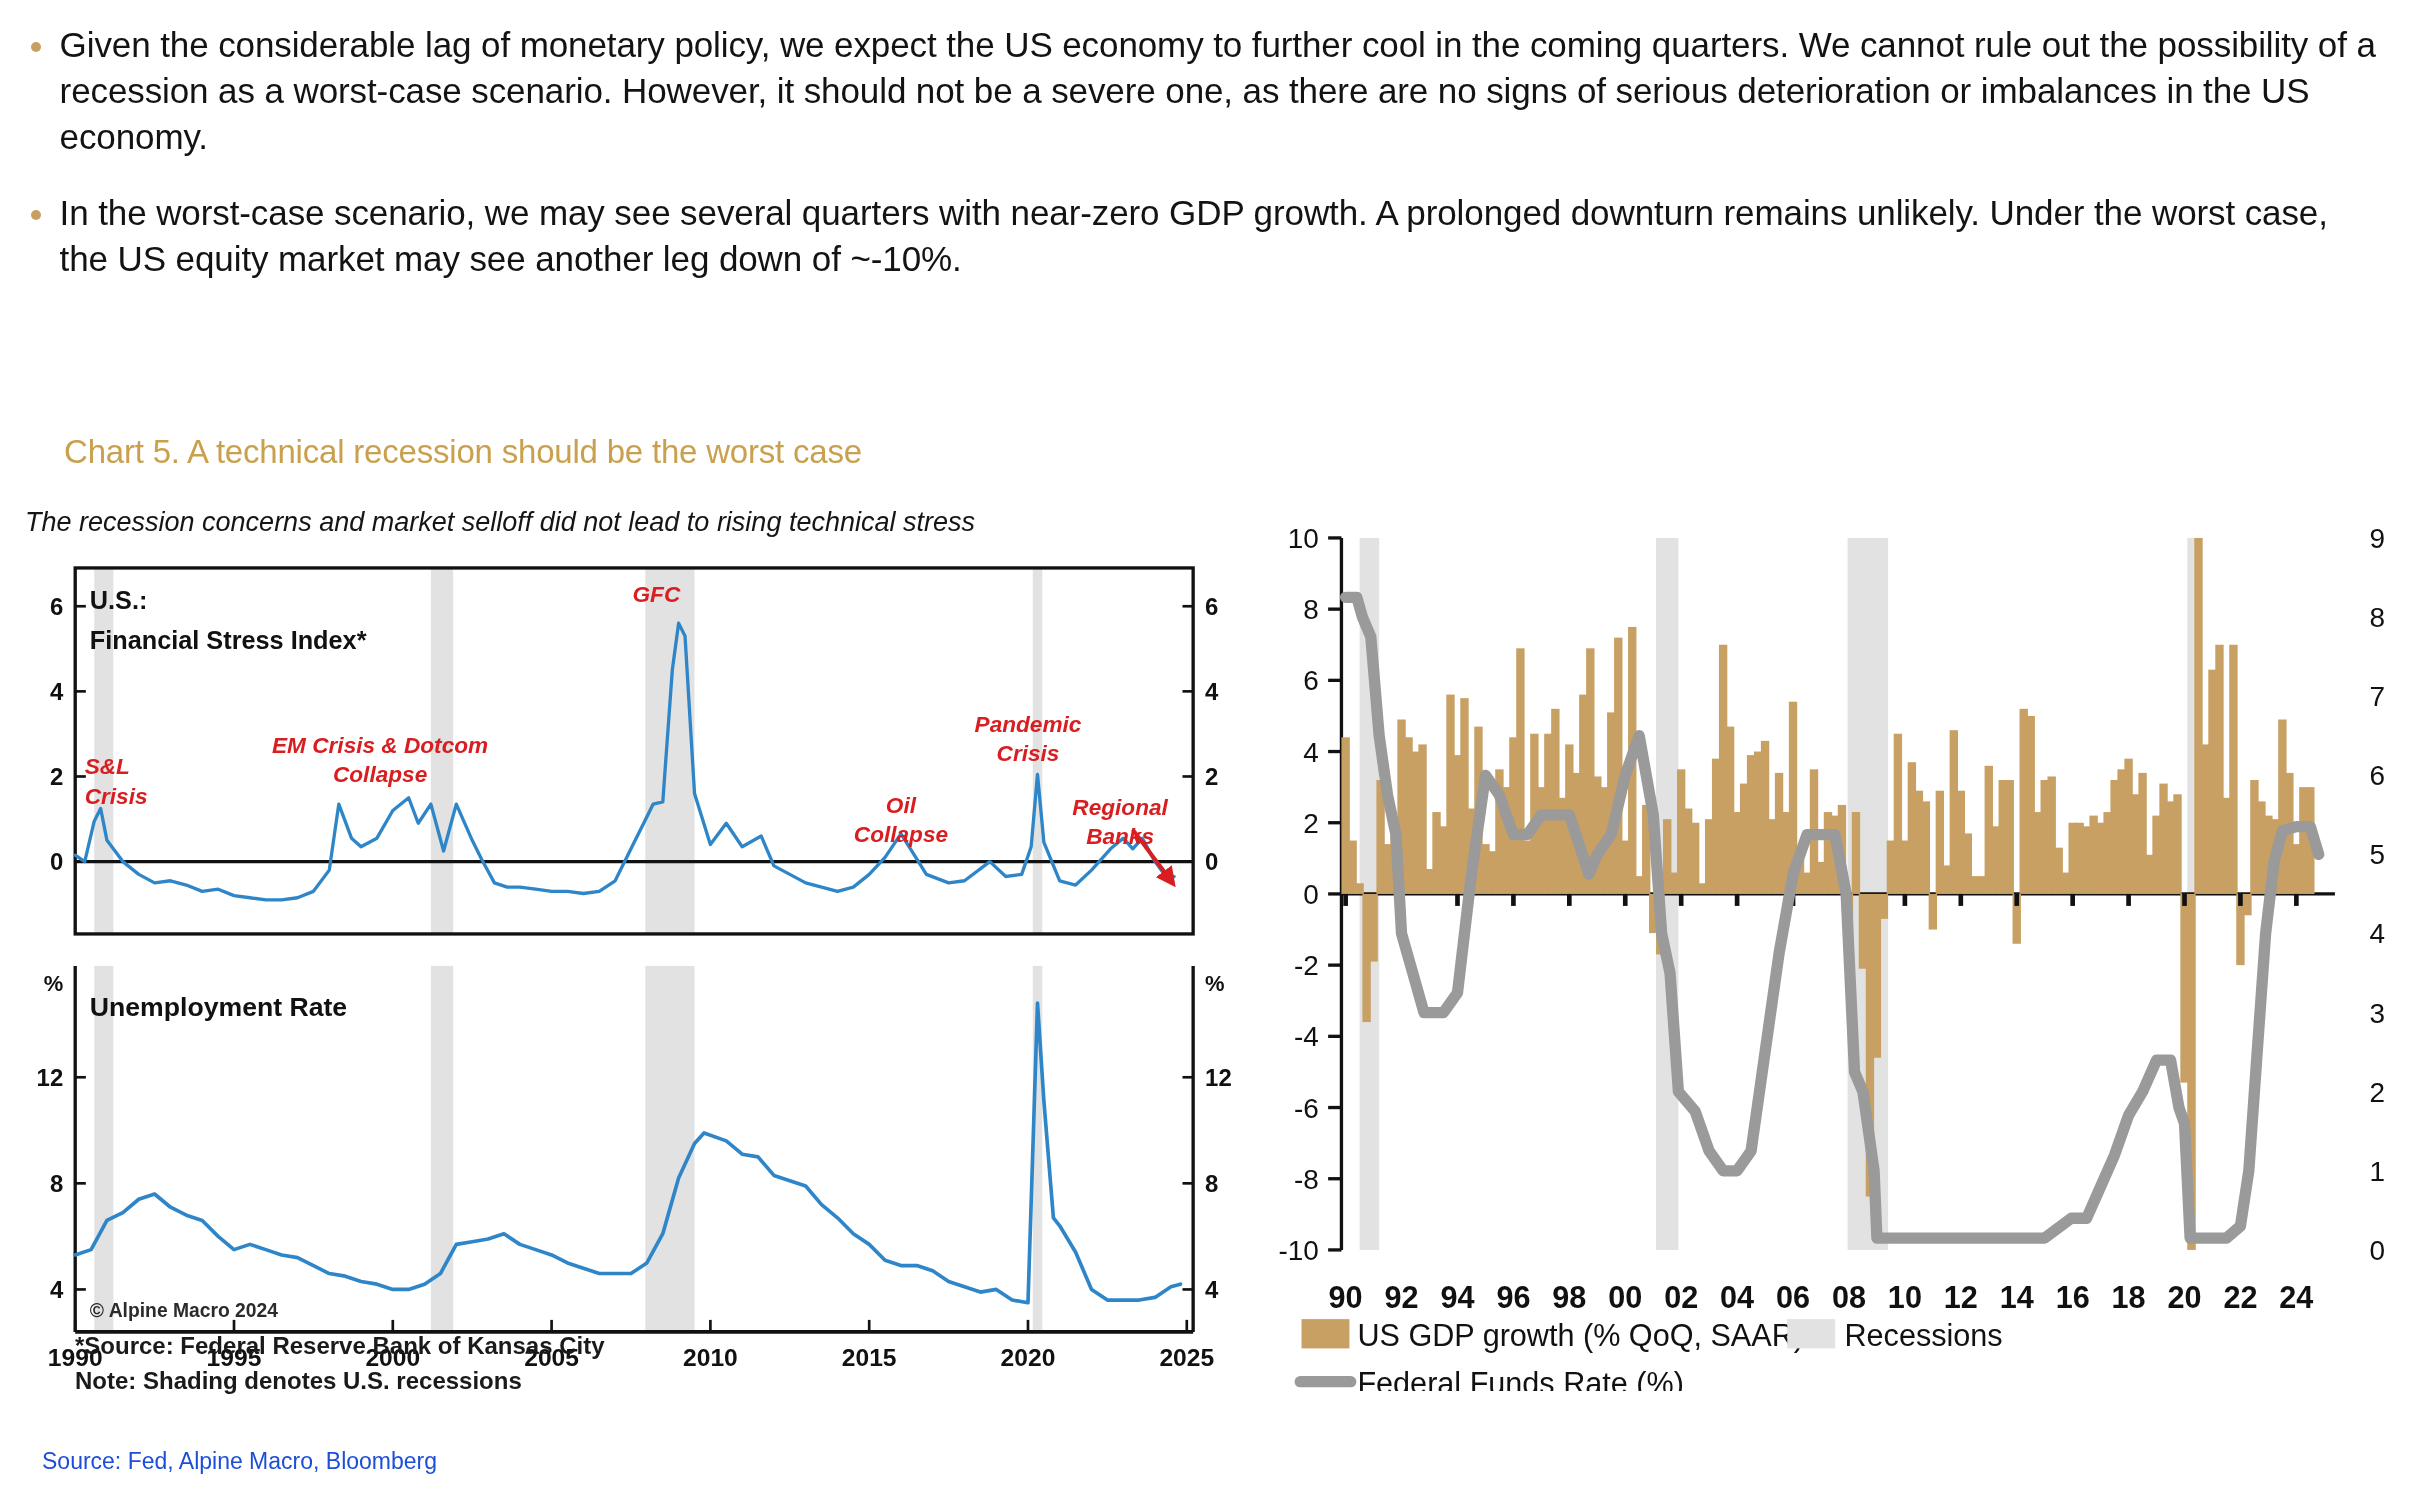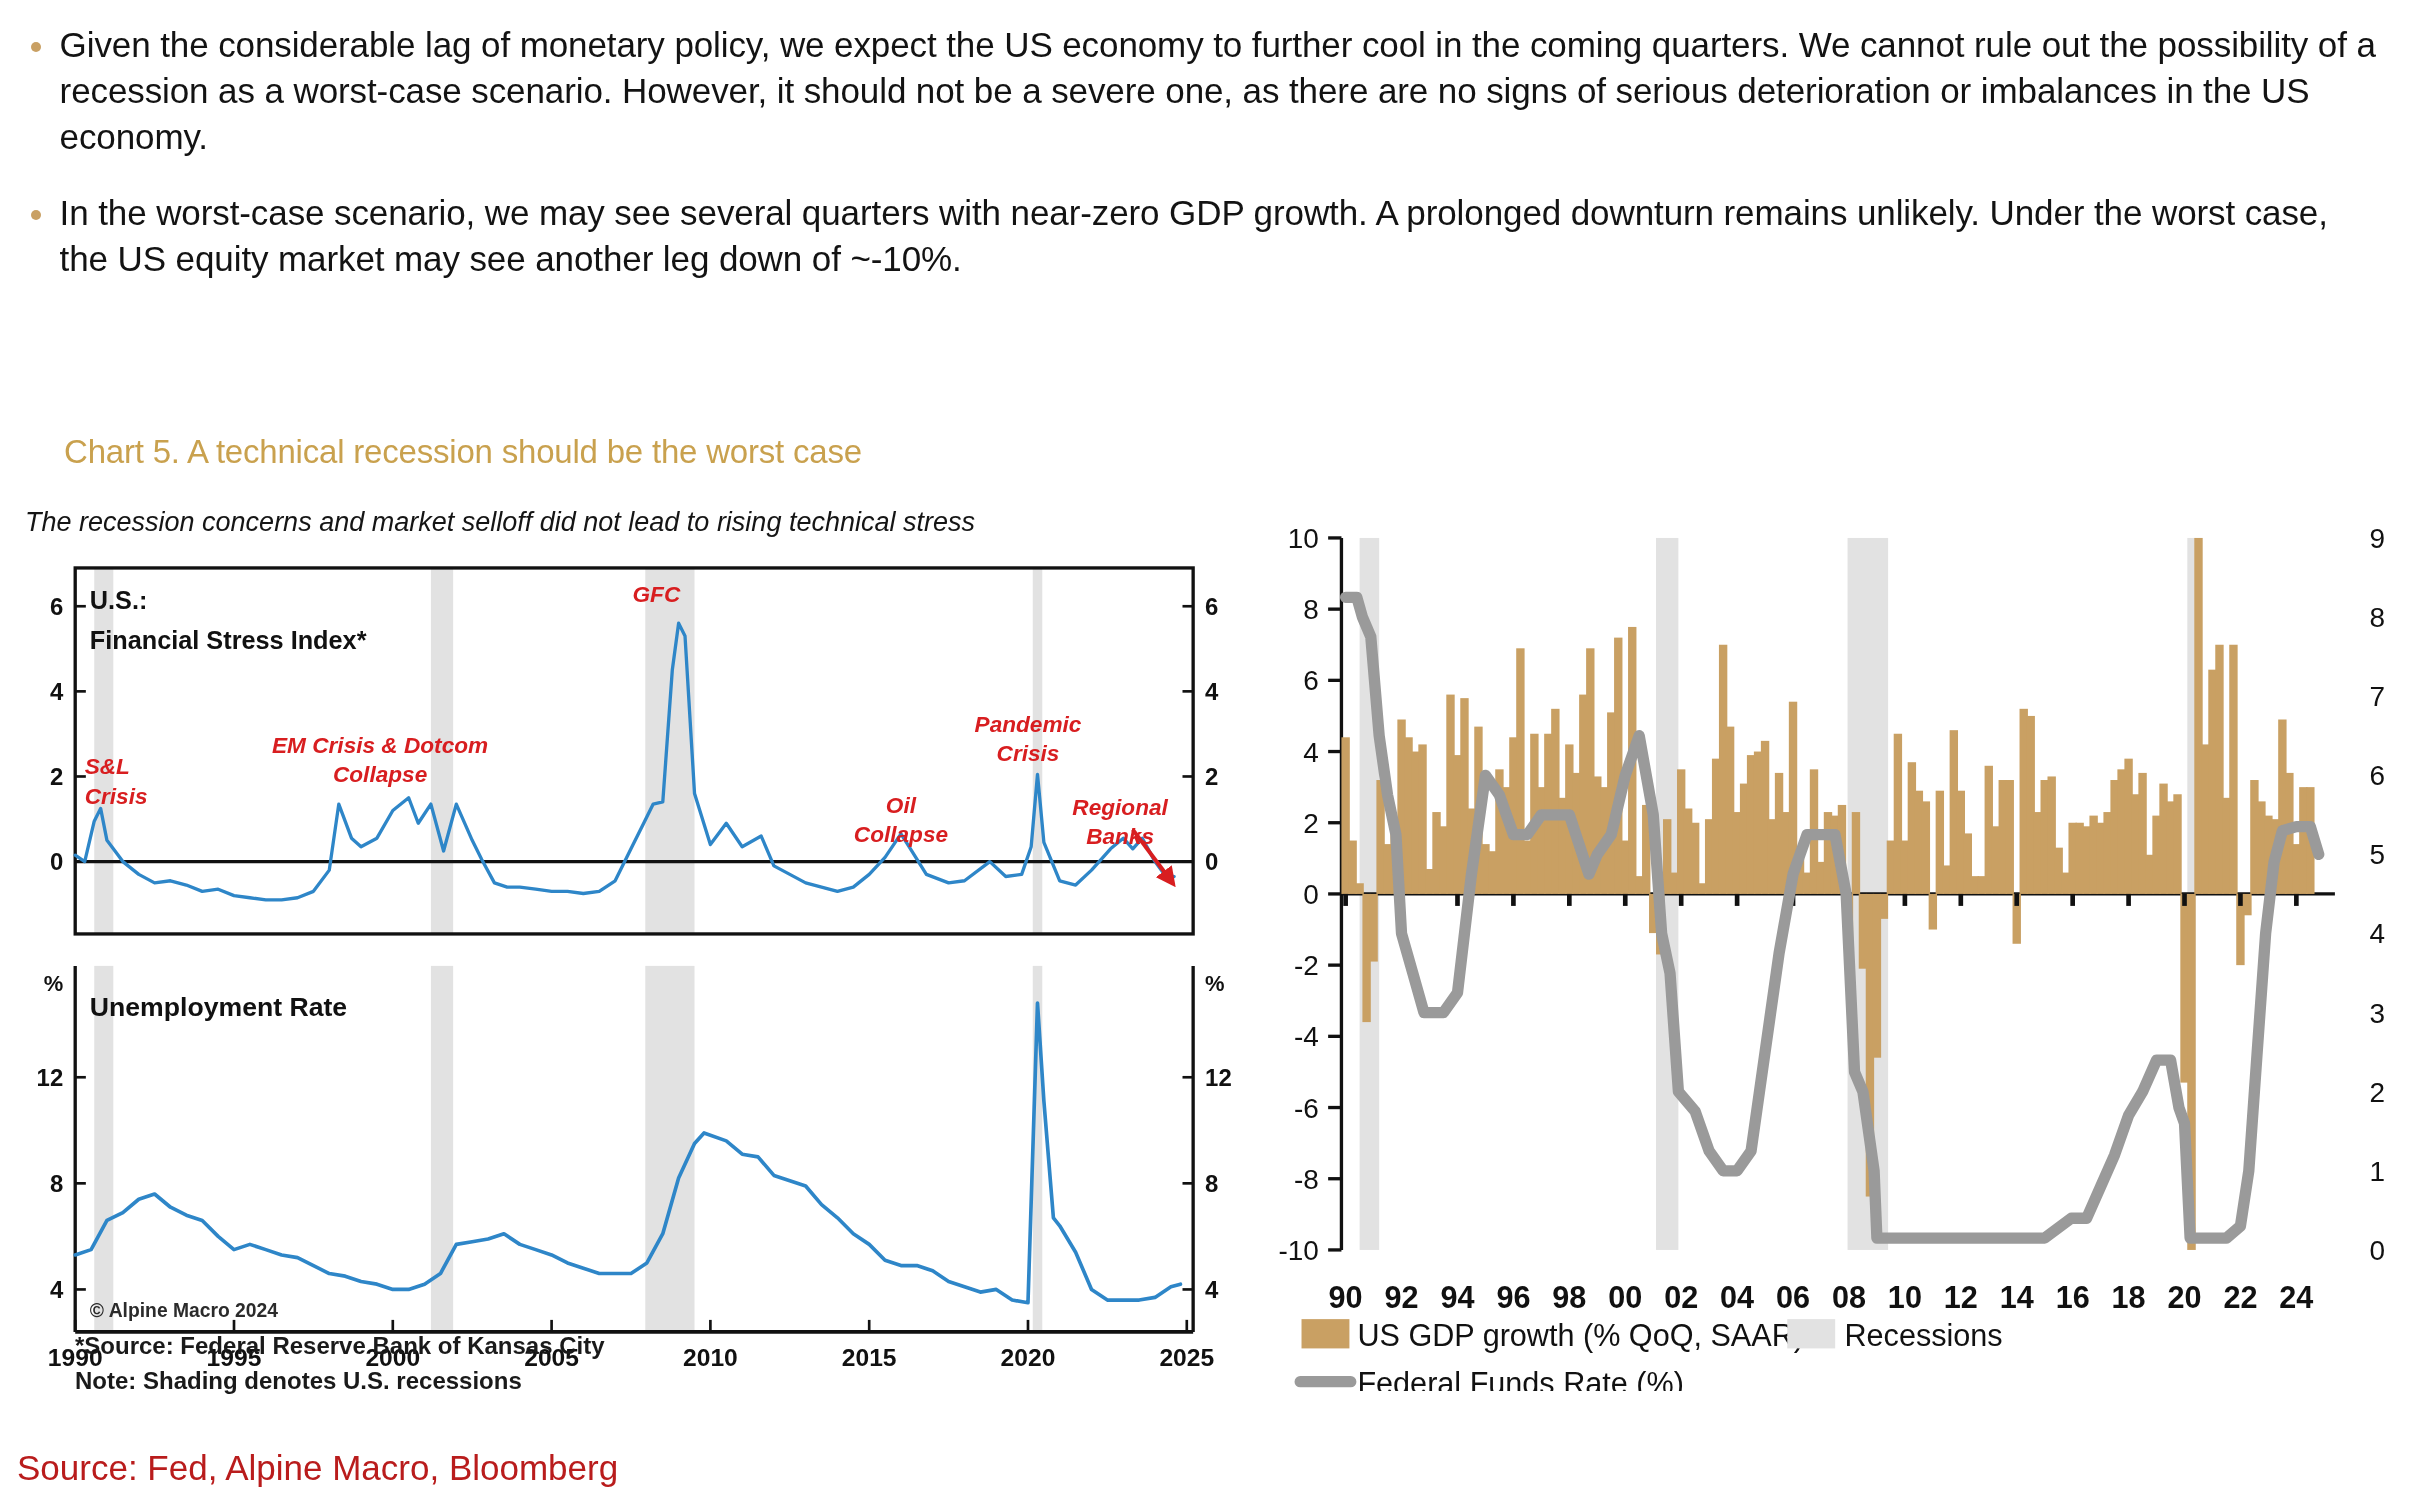--- a/index.html
+++ b/index.html
@@ -53,23 +53,23 @@
   .right-panel { position:absolute; left:1268px; top:0; width:1145px; }
   .left-sub { width: 1092px; }
   .footnote {
     font-size: 24px;
     color: #1a1a1a;
     line-height: 1.45;
     font-weight: 600;
   }
   .source-line {
     position: absolute;
-    left: 17px; top: 1448px;
-    font-size: 35px;
-    color: #b91c1c;
+    left: 42px; top: 1448px;
+    font-size: 23px;
+    color: #1d4ed8;
   }
   svg { display:block; }
   text { font-family: "Liberation Sans", sans-serif; }
 </style>
 </head>
 <body>
 
 <div class="bullets">
   <div class="bullet">
     <div class="bullet-dot"></div>

